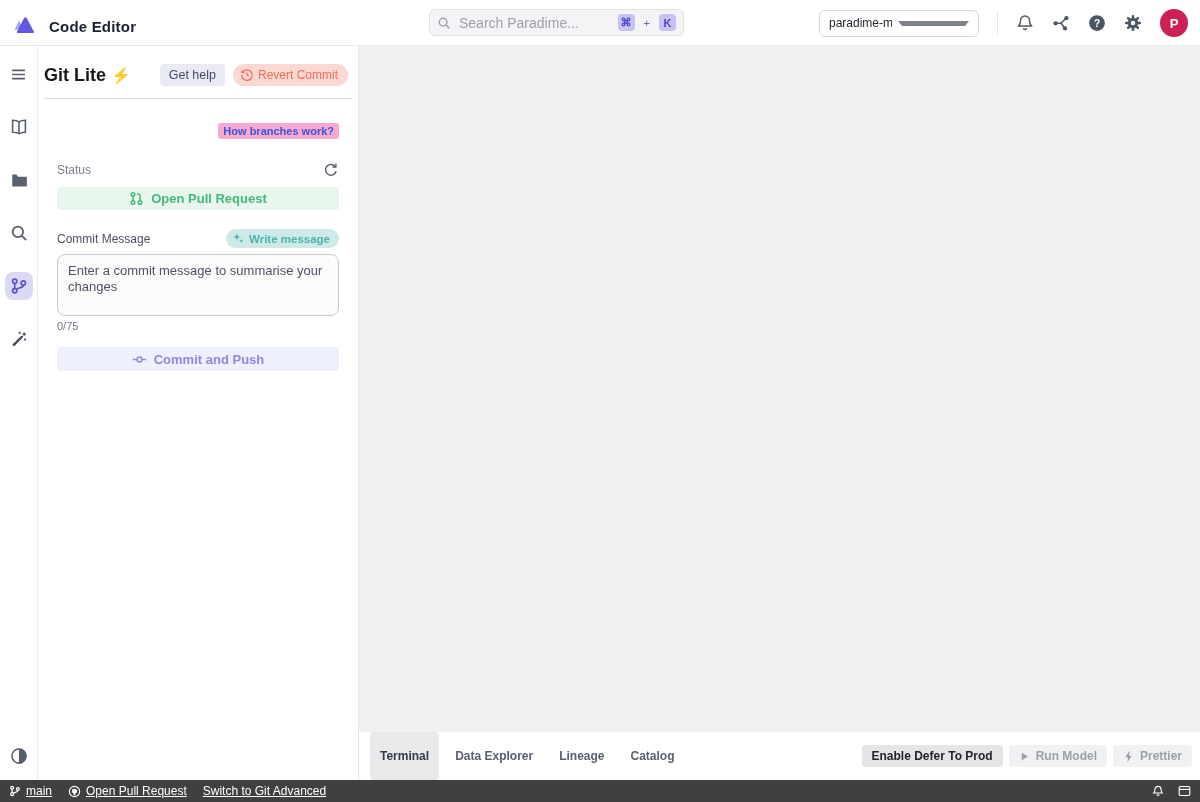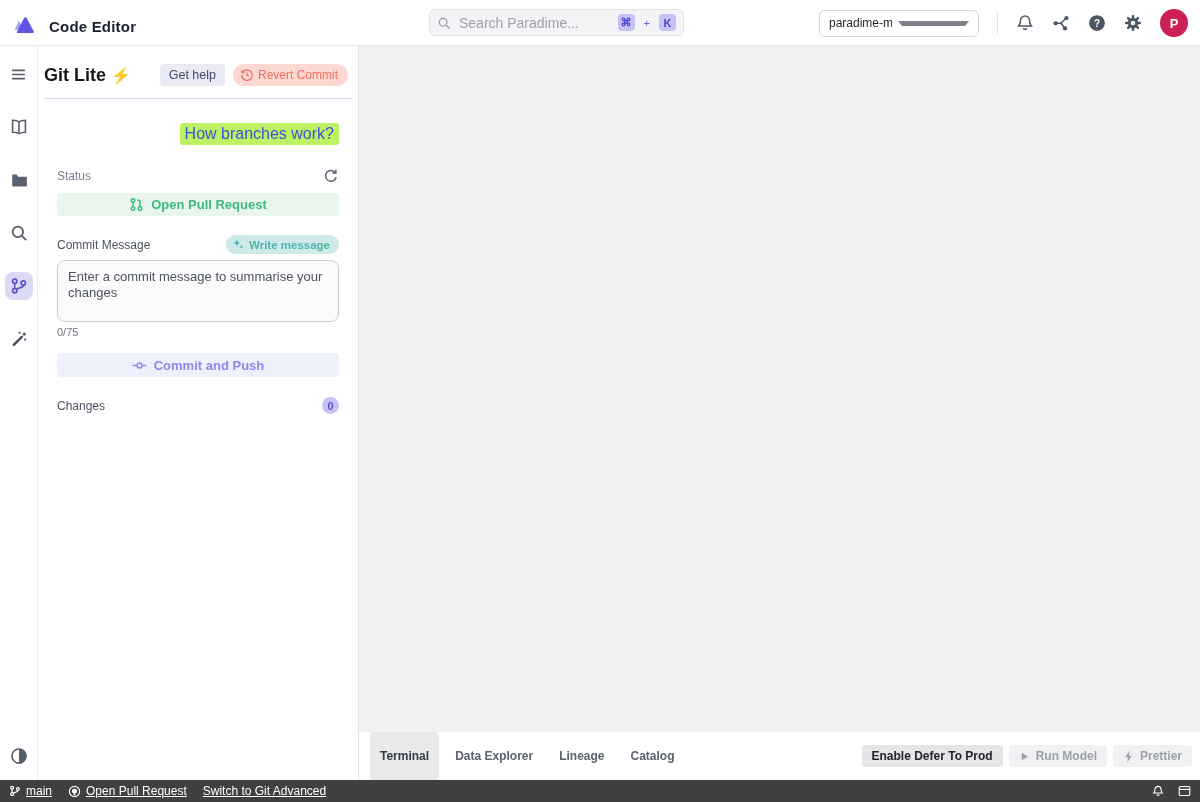--- a/index.html
+++ b/index.html
@@ -83,21 +83,21 @@
 
   .panel-body { padding:20px 19px 0 19px; display:flex; flex-direction:column; }
 
   .branch-select {
     height:27px; border:1px solid #c8cad3; border-radius:8px; background:#fff;
     display:flex; align-items:center; gap:8px; padding:0 10px; cursor:pointer;
   }
   .branch-select span { flex:1; font-size:12.5px; color:#2a2e37; }
   .branches-link-row { display:flex; justify-content:flex-end; margin-top:4px; }
   .branches-link {
-    font-size:16px; font-weight:400; color:#3a55d4; background:#bef264;
+    font-size:11px; font-weight:700; color:#3a55d4; background:#f9a8d4;
     padding:2px 5px; border-radius:3px; cursor:pointer;
   }
 
   .status-row { display:flex; align-items:center; justify-content:space-between; margin-top:23px; }
   .field-label { font-size:12px; color:#787e8c; }
   .field-label.dark { color:#4a5160; }
   .refresh-btn { cursor:pointer; }
 
   .openpr-btn {
     margin-top:9px; height:23px; border:none; border-radius:4px; background:#e8f6ee;
@@ -351,24 +351,20 @@
       <button class="commitpush-btn">
         <span>
           <svg width="15" height="15" viewBox="0 0 16 16" fill="none" stroke="#8e87ea" stroke-width="1.6">
             <circle cx="8" cy="8" r="2.6"></circle>
             <path d="M0.8 8h4.4M10.8 8h4.4"></path>
           </svg>
         </span>
         <span>Commit and Push</span>
       </button>
 
-      <div class="changes-row">
-        <span class="field-label dark">Changes</span>
-        <span class="changes-badge">0</span>
-      </div>
     </div>
   </div>
 
   <div class="main-col">
     <div class="main-area"></div>
 
     <div class="bottombar">
       <span class="tab active">Terminal</span>
       <span class="tab">Data Explorer</span>
       <span class="tab">Lineage</span>

